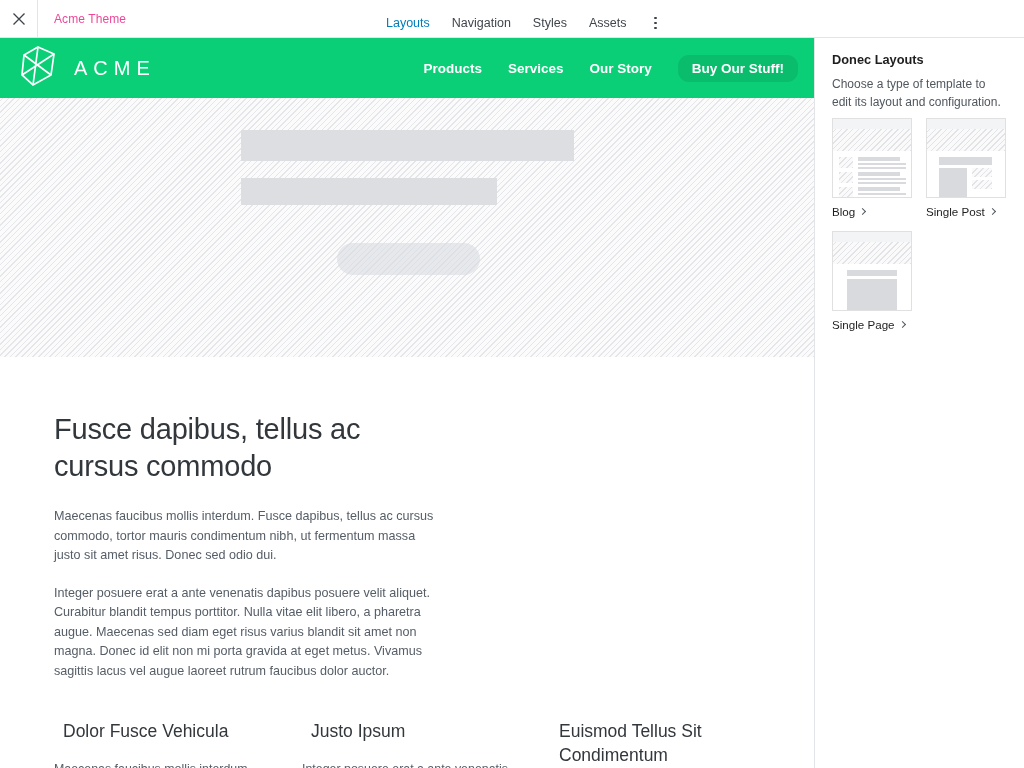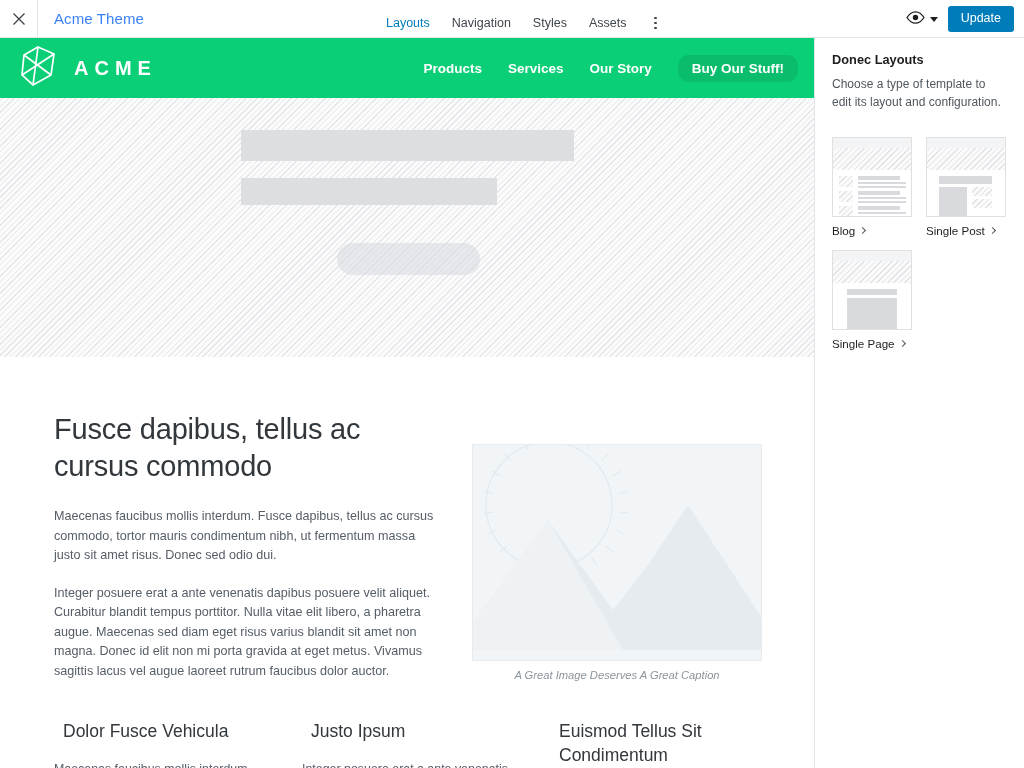--- a/index.html
+++ b/index.html
@@ -18,21 +18,21 @@
     display: flex; align-items: center;
   }
   .close-btn {
     width: 38px; height: 37px;
     display: flex; align-items: center; justify-content: center;
     border-right: 1px solid #e2e4e7;
     cursor: pointer;
   }
   .close-btn svg { display: block; }
   .theme-title {
-    font-size: 15px; color: #3b82f6; padding-left: 16px;
+    font-size: 12px; color: #ec4899; padding-left: 16px;
     letter-spacing: .1px; white-space: nowrap;
   }
   .tabs {
     position: absolute; left: 386px; top: 0; height: 46px;
     display: flex; align-items: center; gap: 22px;
   }
   .tab {
     font-size: 12.5px; color: #40464d; height: 38px;
     display: flex; align-items: center; cursor: pointer;
     position: relative; white-space: nowrap;
@@ -70,21 +70,21 @@
   }
 
   
   .site-header {
     height: 60px; background: #0ACF77;
     display: flex; align-items: center; padding: 0 18px;
     position: relative;
   }
   .brand { display: flex; align-items: center; gap: 16px; }
   .brand-name {
-    color: #ffffff; font-size: 20px; font-weight: 700;
+    color: #ffffff; font-size: 20px; font-weight: 400;
     letter-spacing: 6px;
   }
   .site-nav {
     position: absolute; right: 16px; top: 0; height: 60px;
     display: flex; align-items: center; gap: 26px; justify-content: center;
   }
   .nav-link {
     color: #ffffff; font-size: 13.5px; font-weight: 600; cursor: pointer;
     white-space: nowrap;
   }
@@ -113,21 +113,21 @@
     width: 256px; height: 27px; background: #dcdee1;
   }
   .hero-pill {
     position: absolute; left: 337px; top: 145px;
     width: 143px; height: 32px; border-radius: 16px;
     background: rgba(214,217,221,.55);
   }
 
   
   .article { padding: 54px 54px 0 54px; }
-  .art-row { display: flex; gap: 36px; align-items: flex-end; }
+  .art-row { display: flex; gap: 36px; align-items: flex-start; }
   .art-left { width: 382px; flex: none; }
   .art-title {
     font-size: 29px; line-height: 1.28; color: #32373c;
     font-weight: 400; letter-spacing: -.2px;
   }
   .art-p {
     font-size: 12.6px; line-height: 1.55; color: #555d66;
     margin-top: 22px;
   }
   .art-p + .art-p { margin-top: 18px; }
@@ -155,21 +155,21 @@
   
   .sidebar {
     position: absolute; top: 38px; left: 816px; width: 208px; height: 730px;
     background: #ffffff; padding: 14px 16px 0 16px;
   }
   .sb-title { font-size: 12.8px; font-weight: 700; color: #1e1e1e; }
   .sb-desc {
     font-size: 12px; line-height: 1.46; color: #50575e; margin-top: 9px;
   }
   .sb-grid {
-    display: flex; flex-wrap: wrap; gap: 13px 14px; margin-top: 26px;
+    display: flex; flex-wrap: wrap; gap: 13px 14px; margin-top: 7px;
   }
   .sb-card { width: 80px; cursor: pointer; }
   .thumb {
     width: 80px; height: 80px; border: 1px solid #e0e0e0;
     background: #ffffff; position: relative; overflow: hidden;
   }
   .thumb .t-head { position:absolute; left:0; right:0; top:0; height:10px; background:#f3f4f5; }
   .thumb .t-hero {
     position:absolute; left:0; right:0; top:10px; height:22px;
     background-color:#f4f5f7;
@@ -211,32 +211,20 @@
     <div class="tab">Navigation</div>
     <div class="tab">Styles</div>
     <div class="tab">Assets</div>
     <div class="kebab">
       <i></i>
         <i></i>
         <i></i>
     </div>
   </div>
 
-  <div class="topbar-right">
-    <div class="eye-group">
-      <span>
-        <svg width="19" height="13" viewBox="0 0 19 13">
-          <path d="M1 6.5 C4 1.8 7 0.8 9.5 0.8 C12 0.8 15 1.8 18 6.5 C15 11.2 12 12.2 9.5 12.2 C7 12.2 4 11.2 1 6.5 Z" fill="none" stroke="#1e1e1e" stroke-width="1.3"></path>
-          <circle cx="9.5" cy="6.5" r="2.7" fill="#1e1e1e"></circle>
-        </svg>
-      </span>
-      <span class="caret-down"></span>
-    </div>
-    <button class="update-btn">Update</button>
-  </div>
 </div>
 
 <div class="preview">
 
   <div class="site-header">
     <div class="brand">
       <span>
         <svg width="40" height="42" viewBox="0 0 40 42">
           <path d="M20 2 L36 9 L33 30 L15 40 L4 30 L6 10 Z" fill="none" stroke="#ffffff" stroke-width="1.7"></path>
           <path d="M6 10 L33 30 M20 2 L15 40 M4 30 L36 9" fill="none" stroke="#ffffff" stroke-width="1.7"></path>
@@ -260,37 +248,20 @@
   </div>
 
   <div class="article">
     <div class="art-row">
       <div class="art-left">
         <h1 class="art-title">Fusce dapibus, tellus ac cursus commodo</h1>
         <p class="art-p">Maecenas faucibus mollis interdum. Fusce dapibus, tellus ac cursus commodo, tortor mauris condimentum nibh, ut fermentum massa justo sit amet risus. Donec sed odio dui.</p>
         <p class="art-p">Integer posuere erat a ante venenatis dapibus posuere velit aliquet. Curabitur blandit tempus porttitor. Nulla vitae elit libero, a pharetra augue. Maecenas sed diam eget risus varius blandit sit amet non magna. Donec id elit non mi porta gravida at eget metus. Vivamus sagittis lacus vel augue laoreet rutrum faucibus dolor auctor.</p>
       </div>
 
-      <div class="art-right">
-        <div class="img-ph">
-          <span>
-            <svg width="290" height="217" viewBox="0 0 290 217">
-              <g stroke="#e3e9ed" fill="none">
-                <circle cx="76" cy="60" r="63" stroke-width="1.2"></circle>
-                <g stroke-width="1.1">
-                  <path d="M76 -12 L76 -3 M97 -10 L95 -1 M118 -3 L114 5 M135 9 L129 16 M148 26 L140 31 M155 46 L146 49 M156 68 L147 67 M151 89 L143 85 M140 107 L133 101 M124 120 L119 113 M105 128 L102 119 M84 131 L83 122 M63 128 L65 119 M43 120 L48 113 M27 107 L34 101 M16 89 L24 85 M11 68 L20 67 M12 46 L21 49 M19 26 L27 31 M32 9 L38 16 M51 -3 L55 5"></path>
-                </g>
-              </g>
-              <path d="M-20 205 L75 75 L140 165 L175 120 L215 60 L310 205 Z" fill="#e6ebef"></path>
-              <path d="M-20 205 L75 75 L150 205 Z" fill="#eef2f5"></path>
-            </svg>
-          </span>
-        </div>
-        <div class="img-caption">A Great Image Deserves A Great Caption</div>
-      </div>
     </div>
   </div>
 
   <div class="cols">
     <div class="col">
       <div class="col-title">Dolor Fusce Vehicula</div>
       <div class="col-p">Maecenas faucibus mollis interdum. Fusce dapibus, tellus ac cursus commodo, tortor mauris</div>
     </div>
     <div class="col">
       <div class="col-title">Justo Ipsum</div>

